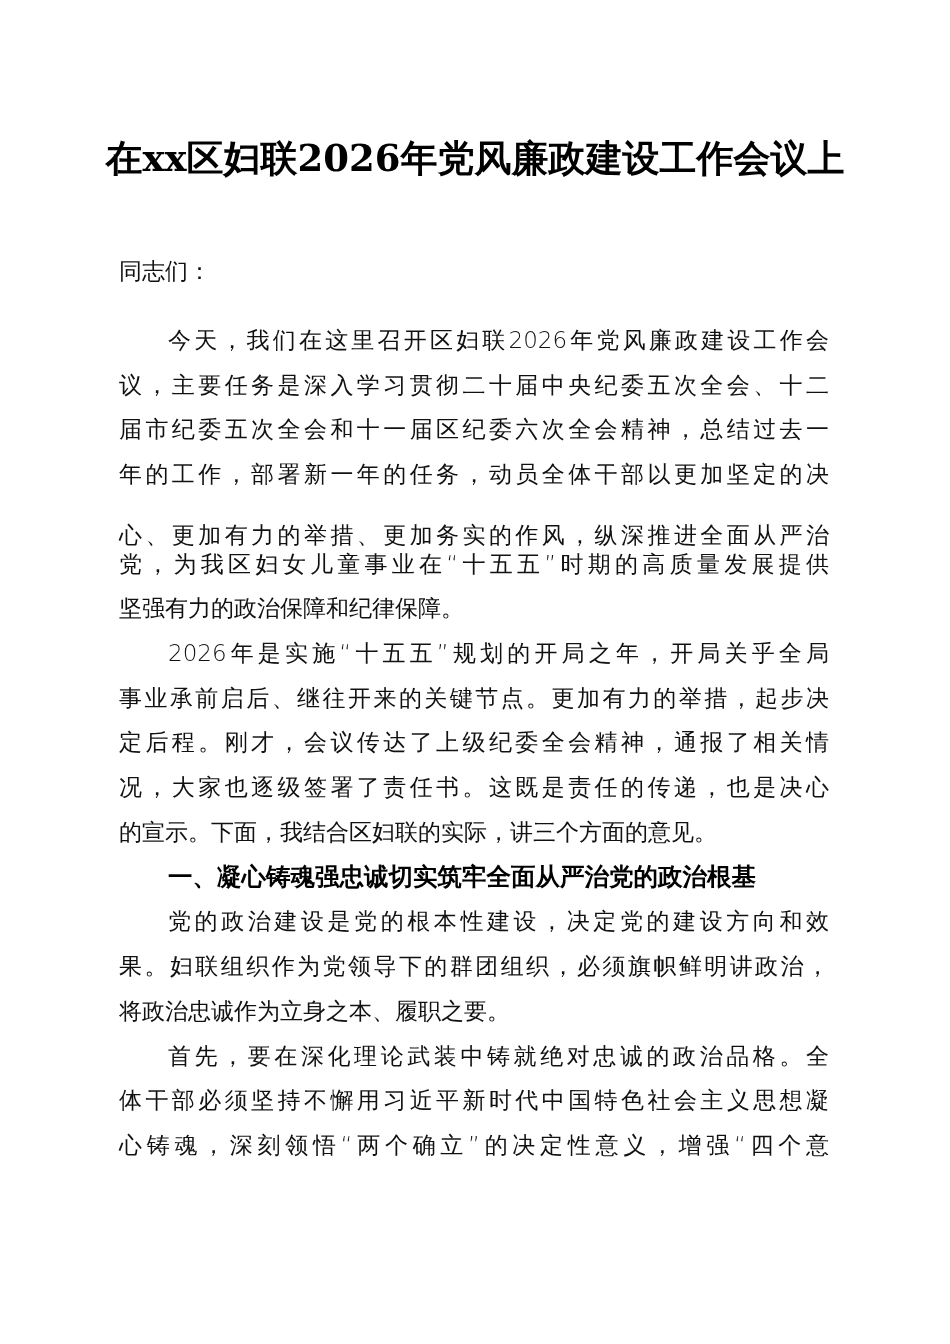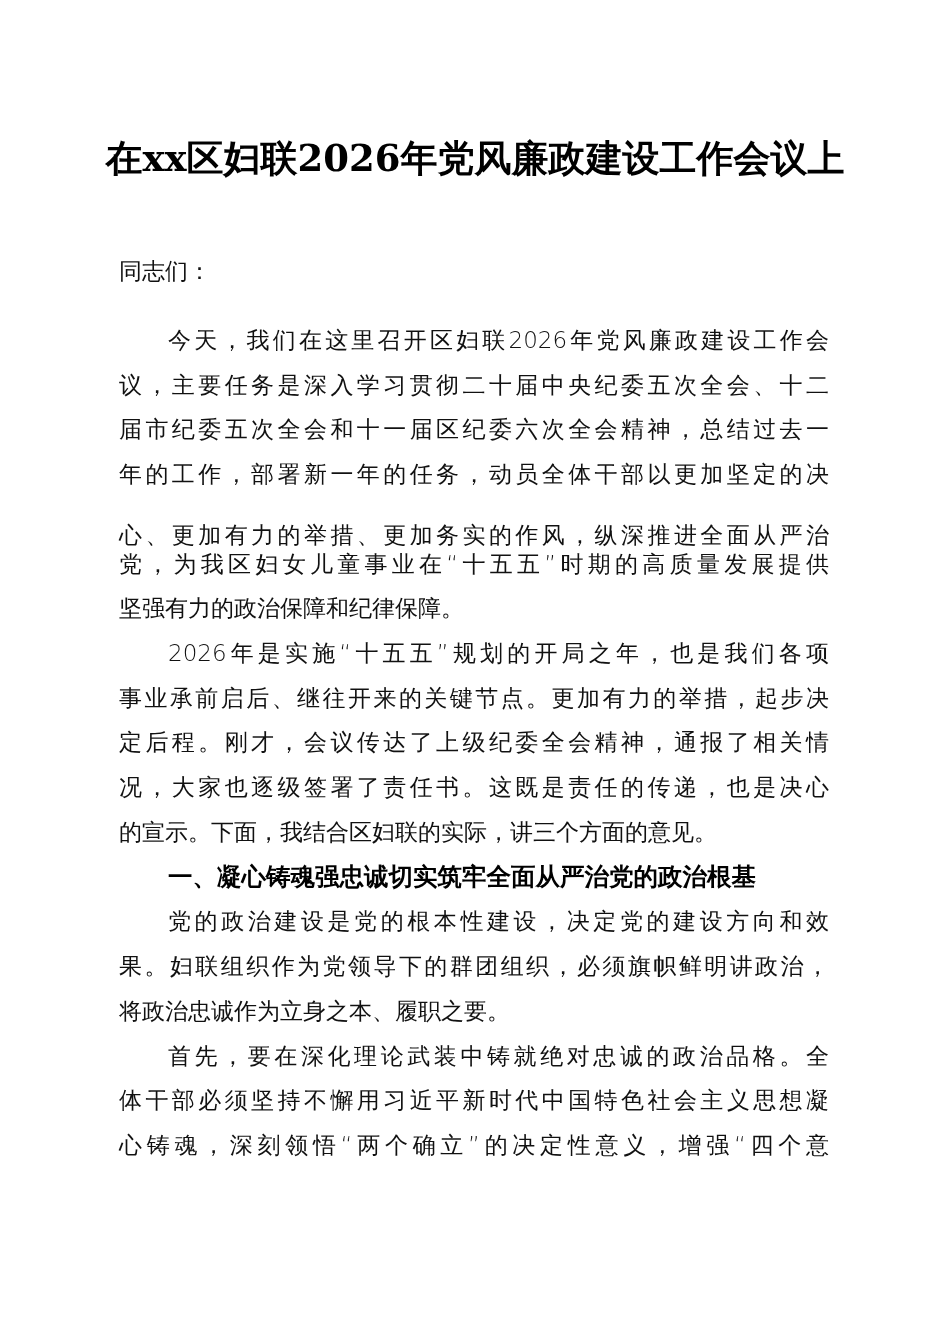--- a/index.html
+++ b/index.html
@@ -78,21 +78,21 @@
   <div class="line last" style="top:255px;">同志们：</div>
 
   <div class="line indent" style="top:324px;">今天，我们在这里召开区妇联2026年党风廉政建设工作会</div>
   <div class="line" style="top:369px;">议，主要任务是深入学习贯彻二十届中央纪委五次全会、十二</div>
   <div class="line" style="top:413px;">届市纪委五次全会和十一届区纪委六次全会精神，总结过去一</div>
   <div class="line" style="top:458px;">年的工作，部署新一年的任务，动员全体干部以更加坚定的决</div>
   <div class="line" style="top:503px;margin-top:16px;">心、更加有力的举措、更加务实的作风，纵深推进全面从严治</div>
   <div class="line" style="top:548px;">党，为我区妇女儿童事业在“十五五”时期的高质量发展提供</div>
   <div class="line last" style="top:592px;">坚强有力的政治保障和纪律保障。</div>
 
-  <div class="line indent" style="top:637px;">2026年是实施“十五五”规划的开局之年，也是我们各项</div>
+  <div class="line indent" style="top:637px;">2026年是实施“十五五”规划的开局之年，开局关乎全局</div>
   <div class="line" style="top:682px;">事业承前启后、继往开来的关键节点。更加有力的举措，起步决</div>
   <div class="line" style="top:726px;">定后程。刚才，会议传达了上级纪委全会精神，通报了相关情</div>
   <div class="line" style="top:771px;">况，大家也逐级签署了责任书。这既是责任的传递，也是决心</div>
   <div class="line last" style="top:816px;">的宣示。下面，我结合区妇联的实际，讲三个方面的意见。</div>
 
   <div class="heading" style="top:861px;">一、凝心铸魂强忠诚切实筑牢全面从严治党的政治根基</div>
 
   <div class="line indent" style="top:905px;">党的政治建设是党的根本性建设，决定党的建设方向和效</div>
   <div class="line" style="top:950px;">果。妇联组织作为党领导下的群团组织，必须旗帜鲜明讲政治，</div>
   <div class="line last" style="top:995px;">将政治忠诚作为立身之本、履职之要。</div>

